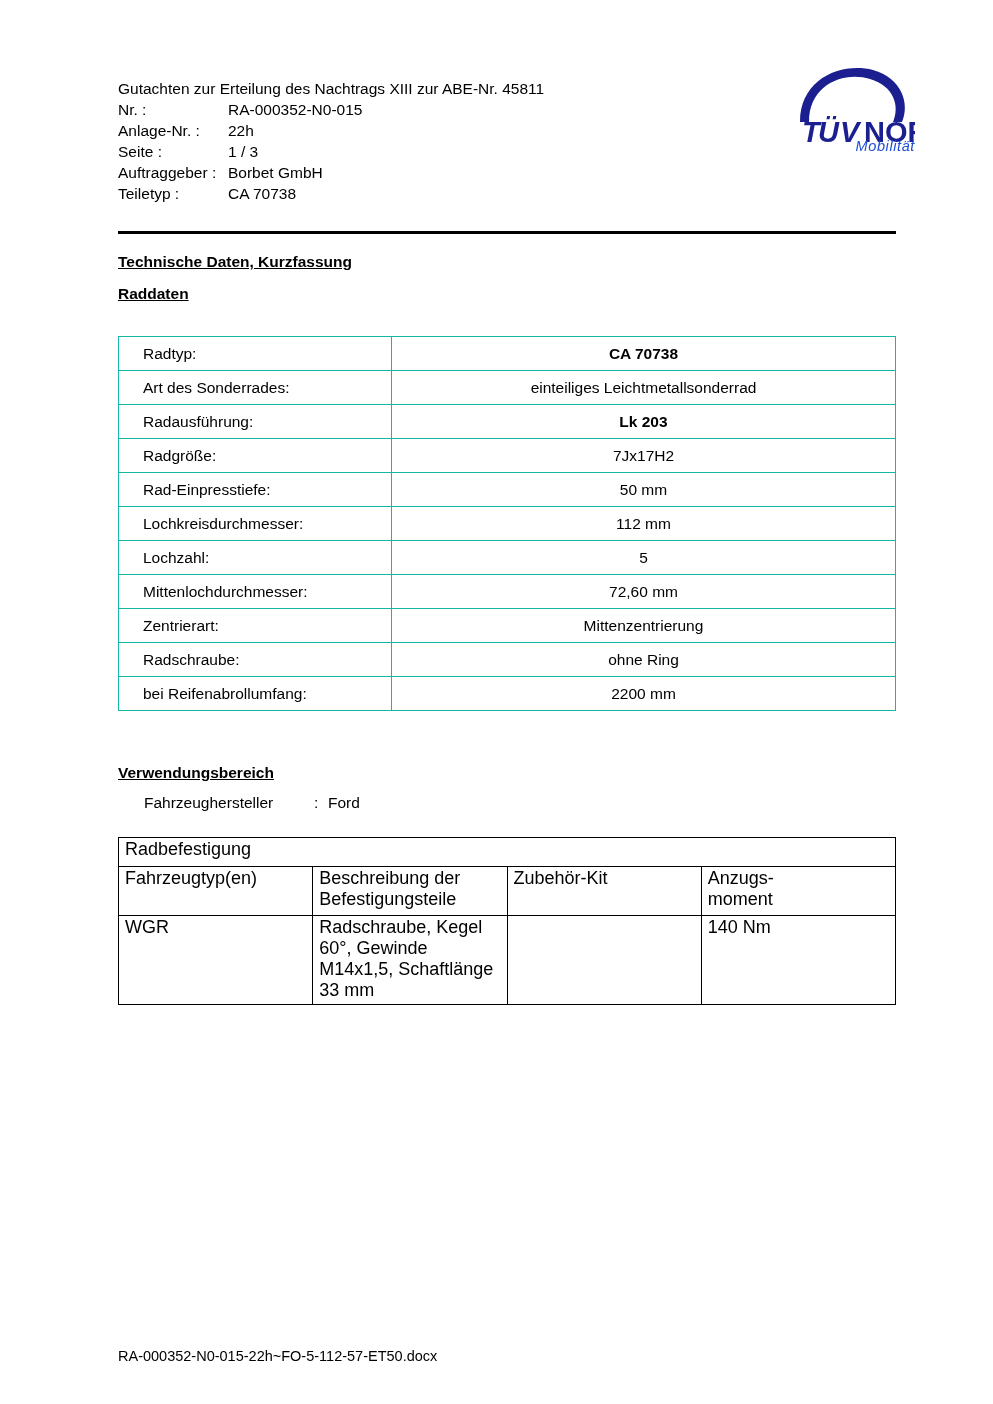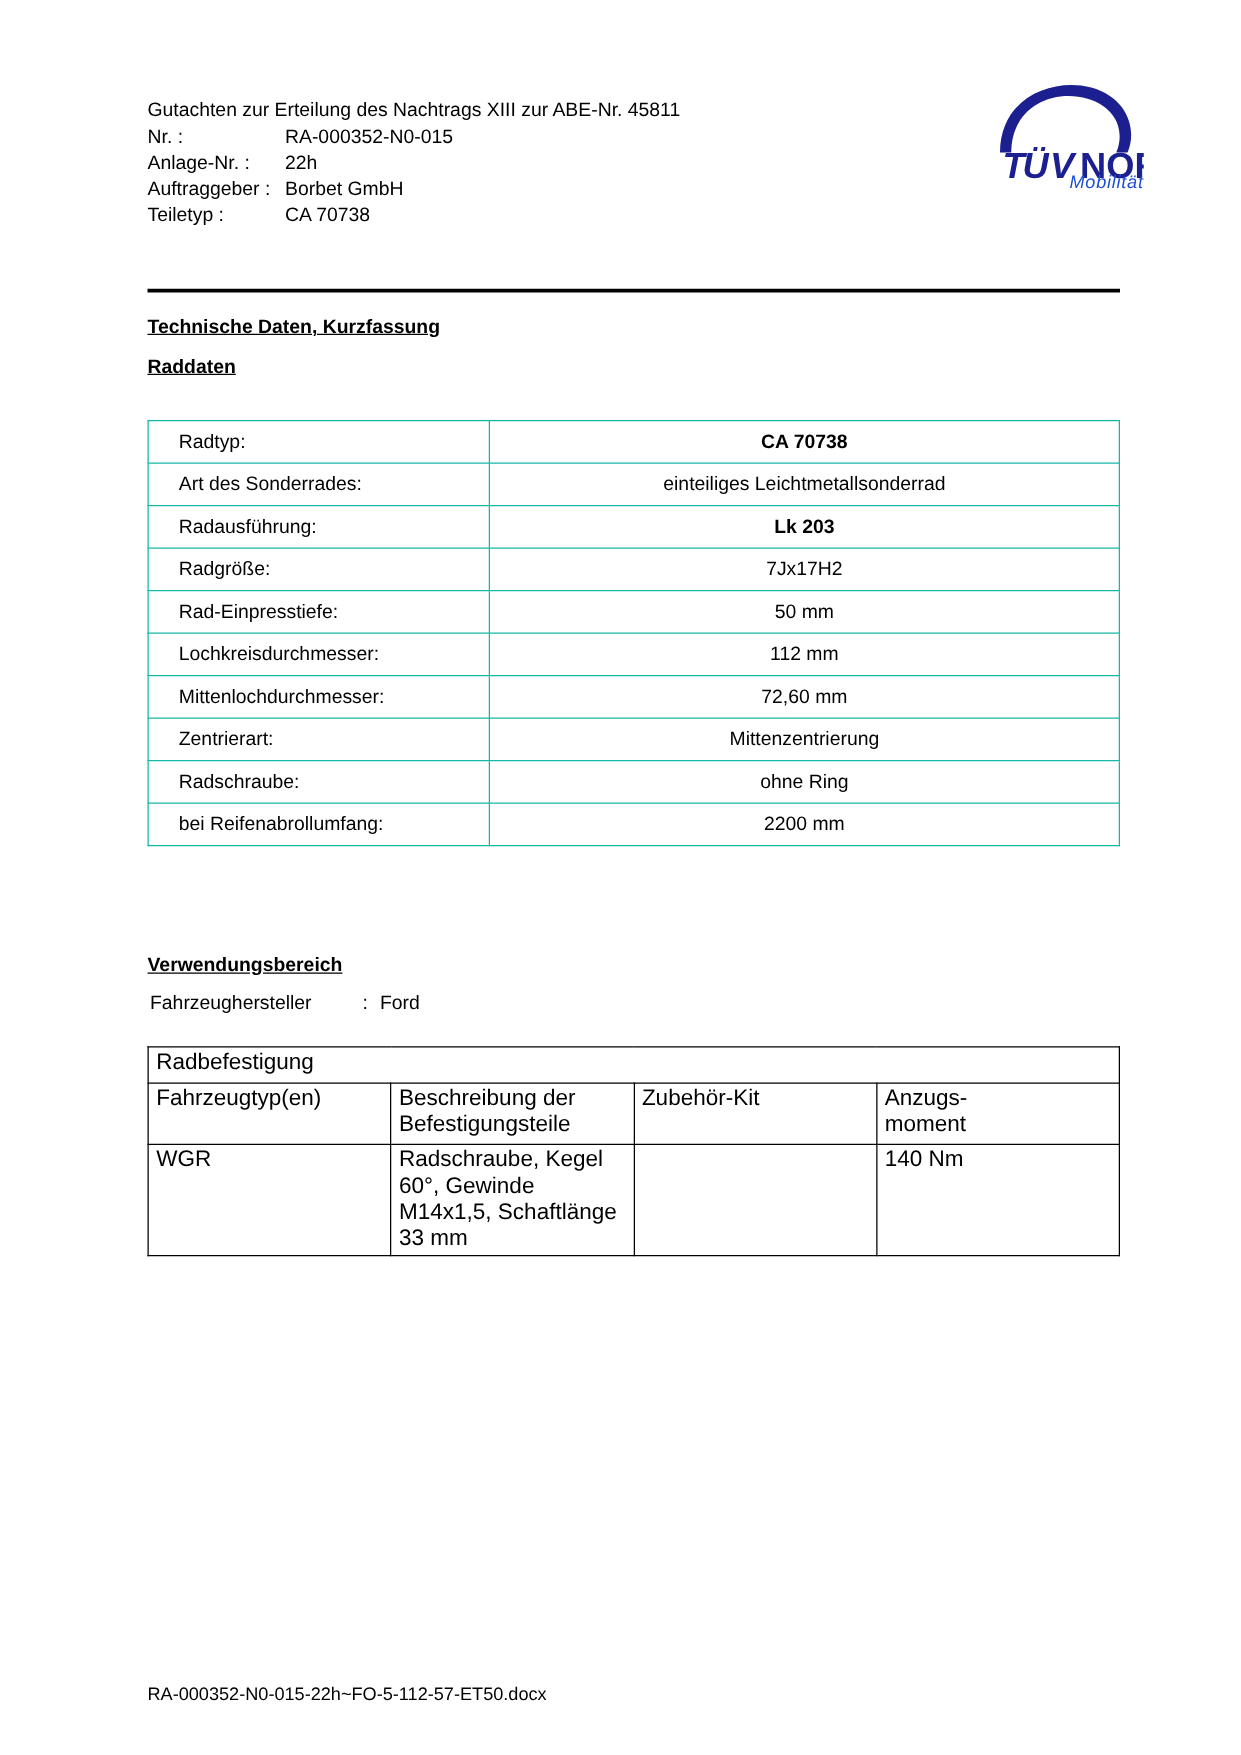--- a/index.html
+++ b/index.html
@@ -123,21 +123,21 @@
 
   
   .maker-line {
     position: absolute;
     left: 120px;
     top: 794px;
     font-size: 15.5px;
     display: flex;
     white-space: nowrap;
   }
-  .maker-label { width: 170px; flex: none; }
+  .maker-label { width: 170px; flex: none; margin-left: 24px; }
   .maker-sep { width: 14px; flex: none; }
 
   
   .fix-table {
     position: absolute;
     left: 118px;
     top: 837px;
     width: 778px;
     border-collapse: collapse;
     table-layout: fixed;
@@ -177,20 +177,24 @@
   <div class="header">
     <div class="header-title">Gutachten zur Erteilung des Nachtrags XIII zur ABE-Nr. 45811</div>
 
     <div class="meta-row">
       <div class="meta-label">Nr. :</div>
       <div class="meta-value">RA-000352-N0-015</div>
     </div>
     <div class="meta-row">
       <div class="meta-label">Anlage-Nr. :</div>
       <div class="meta-value">22h</div>
+    </div>
+    <div class="meta-row">
+      <div class="meta-label">Seite :</div>
+      <div class="meta-value">1 / 3</div>
     </div>
     <div class="meta-row">
       <div class="meta-label">Auftraggeber :</div>
       <div class="meta-value">Borbet GmbH</div>
     </div>
     <div class="meta-row">
       <div class="meta-label">Teiletyp :</div>
       <div class="meta-value">CA 70738</div>
     </div>
   </div>
@@ -231,20 +235,24 @@
       </tr>
       <tr>
         <td class="label">Rad-Einpresstiefe:</td>
         <td class="value">50 mm</td>
       </tr>
       <tr>
         <td class="label">Lochkreisdurchmesser:</td>
         <td class="value">112 mm</td>
       </tr>
       <tr>
+        <td class="label">Lochzahl:</td>
+        <td class="value">5</td>
+      </tr>
+      <tr>
         <td class="label">Mittenlochdurchmesser:</td>
         <td class="value">72,60 mm</td>
       </tr>
       <tr>
         <td class="label">Zentrierart:</td>
         <td class="value">Mittenzentrierung</td>
       </tr>
       <tr>
         <td class="label">Radschraube:</td>
         <td class="value">ohne Ring</td>

